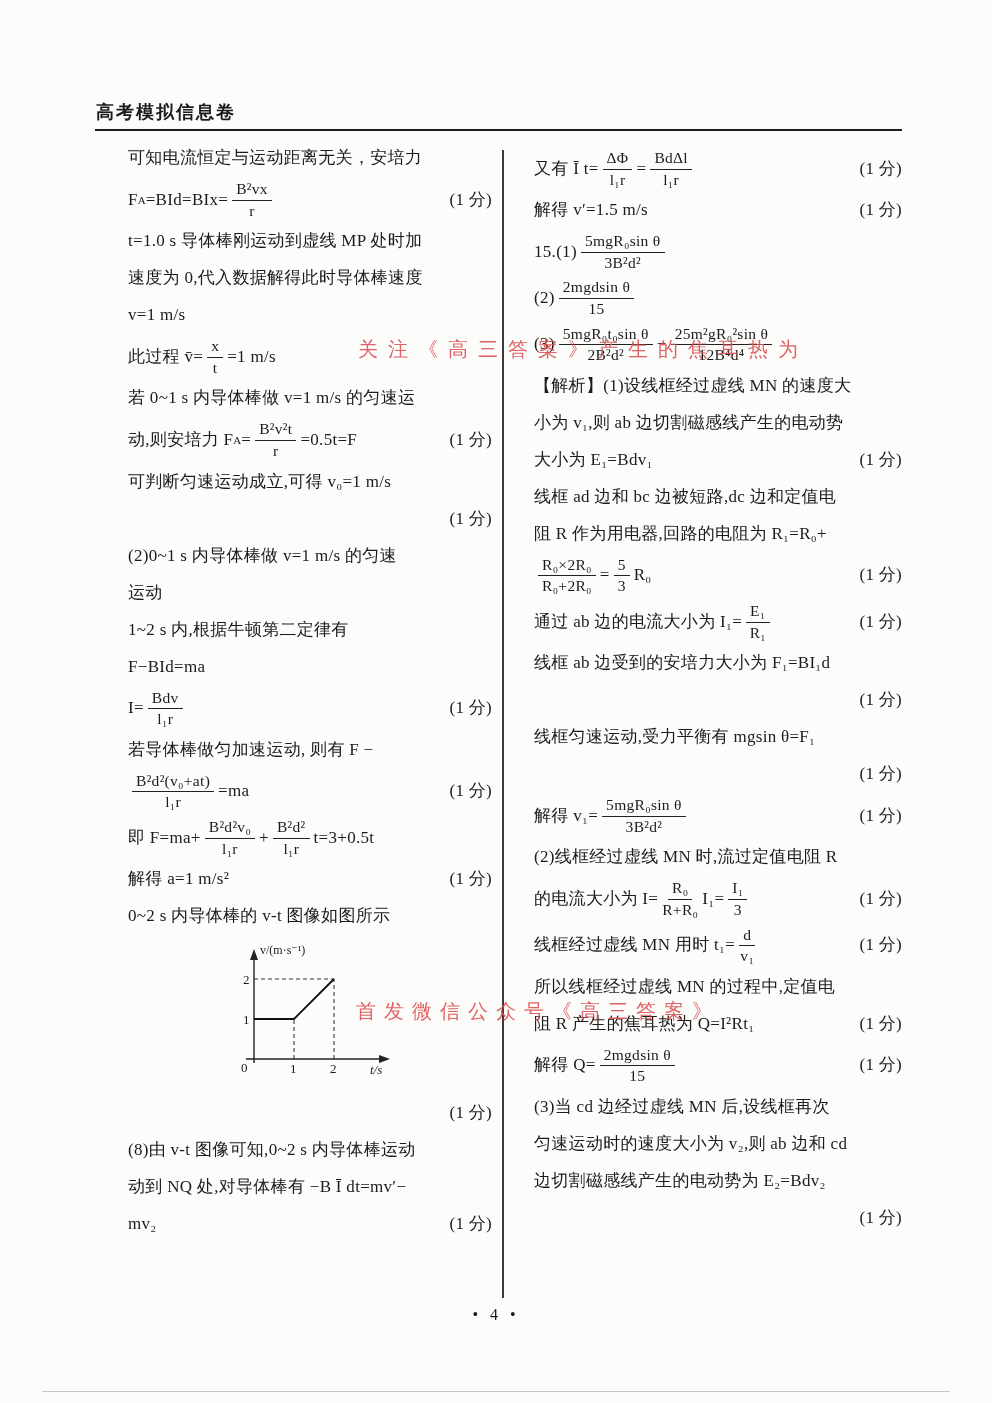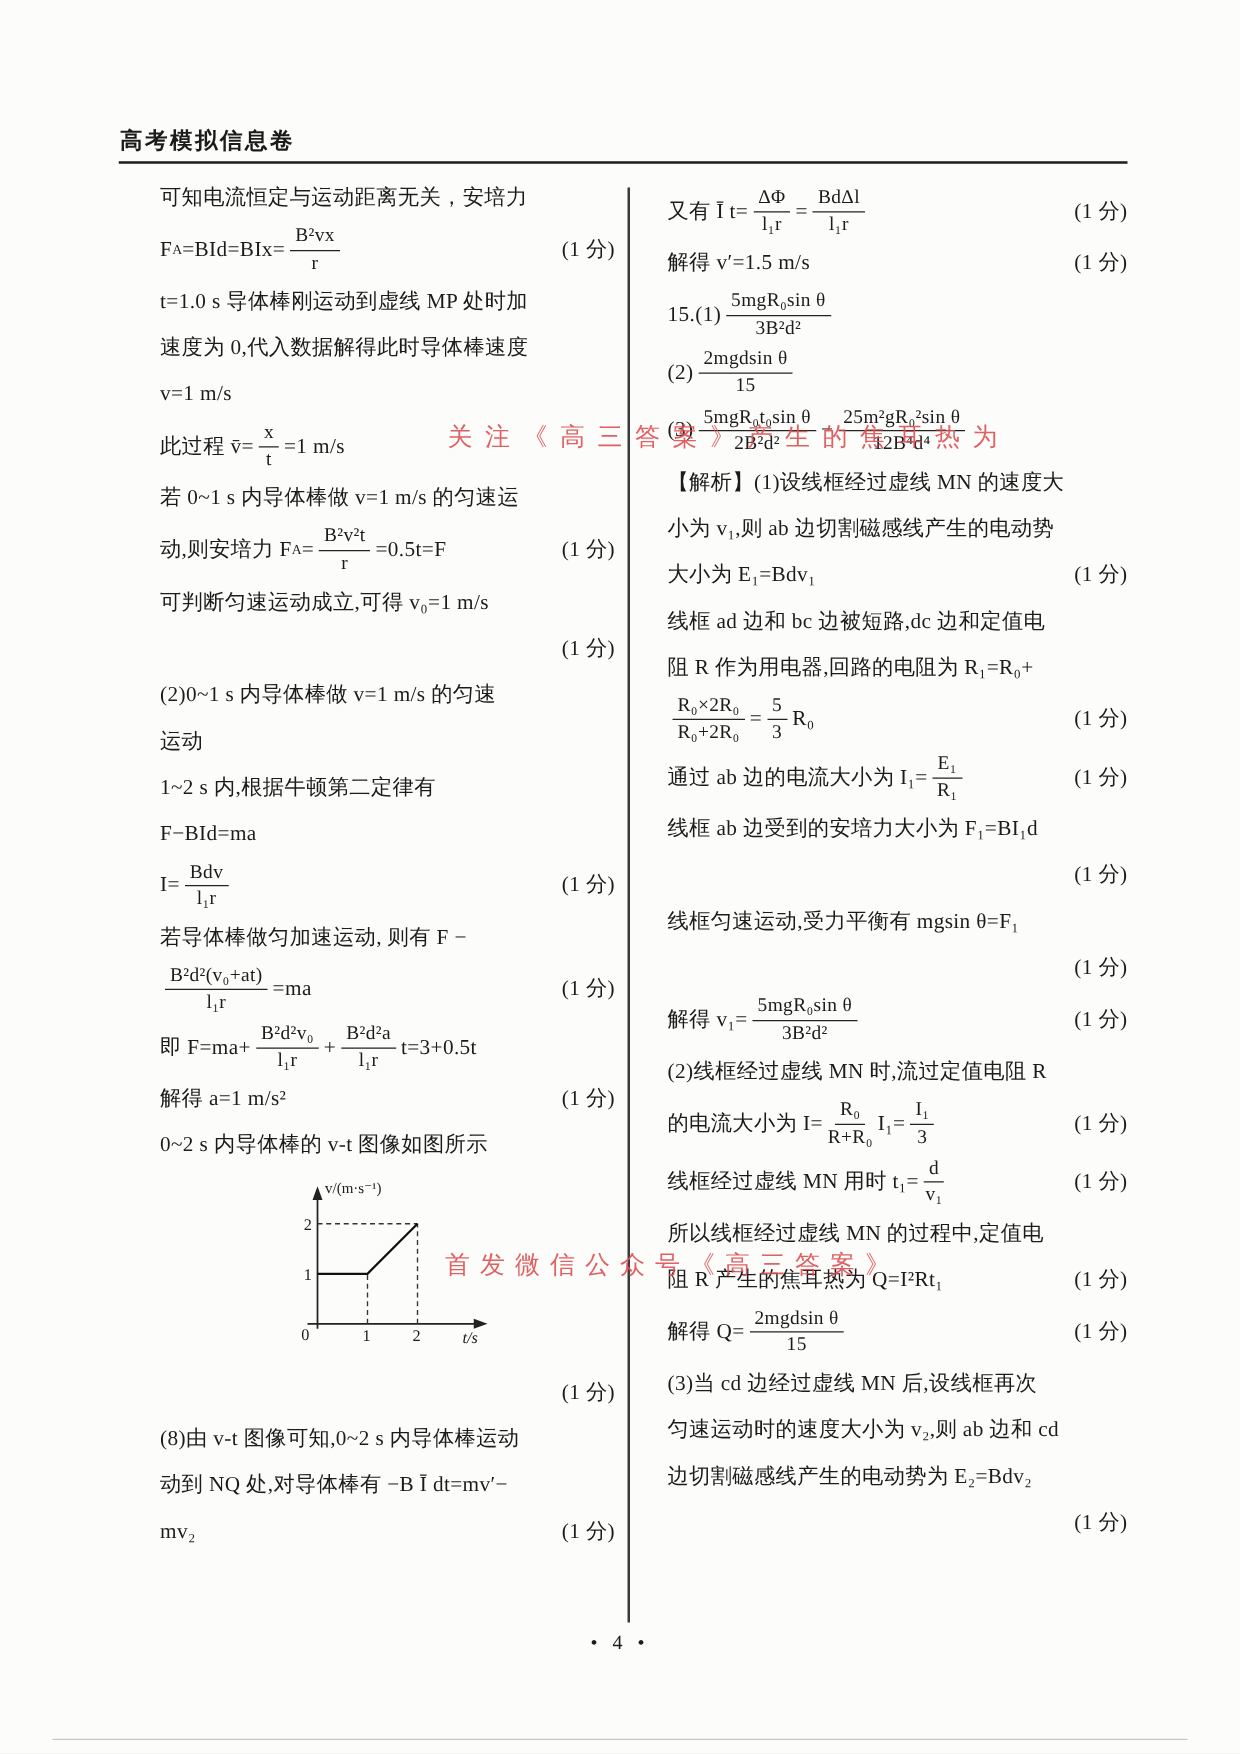--- a/index.html
+++ b/index.html
@@ -124,21 +124,21 @@
         </div>
         <div class="ln">
           <span class="frac"><span class="num">B²d²(v₀+at)</span><span class="den">l₁r</span></span>
           <span>=ma</span>
           <span class="score">(1 分)</span>
         </div>
         <div class="ln">
           <span>即 F=ma+</span>
           <span class="frac"><span class="num">B²d²v₀</span><span class="den">l₁r</span></span>
           <span>+</span>
-          <span class="frac"><span class="num">B²d²a</span><span class="den">l₁r</span></span>
+          <span class="frac"><span class="num">B²d²</span><span class="den">l₁r</span></span>
           <span>t=3+0.5t</span>
         </div>
         <div class="ln">
           <span>解得 a=1 m/s²</span>
           <span class="score">(1 分)</span>
         </div>
         <div class="ln">
           <span>0~2 s 内导体棒的 v-t 图像如图所示</span>
         </div>
       </div>

